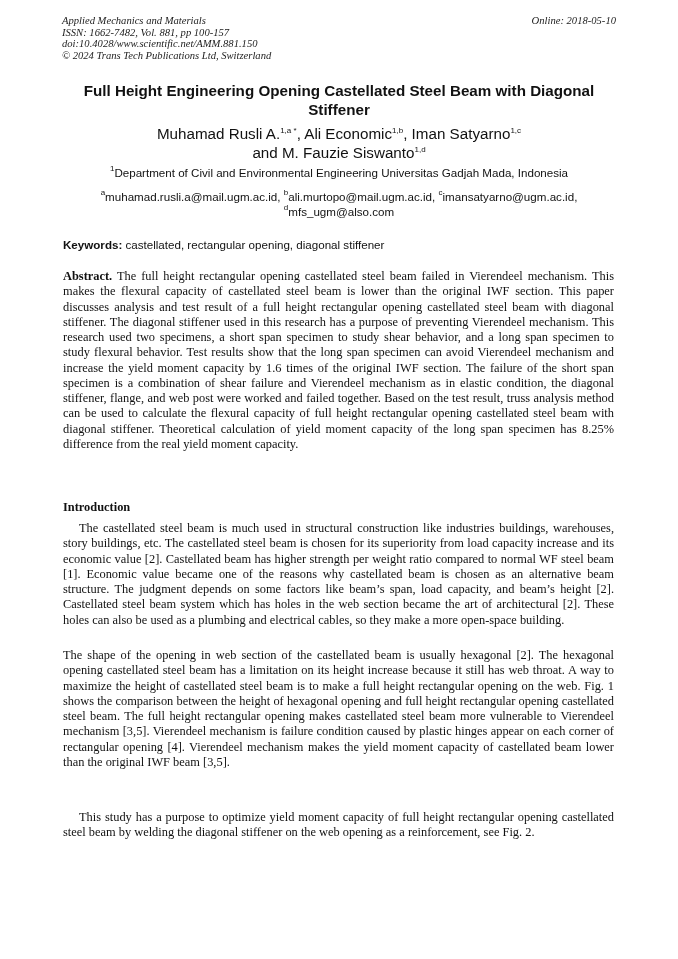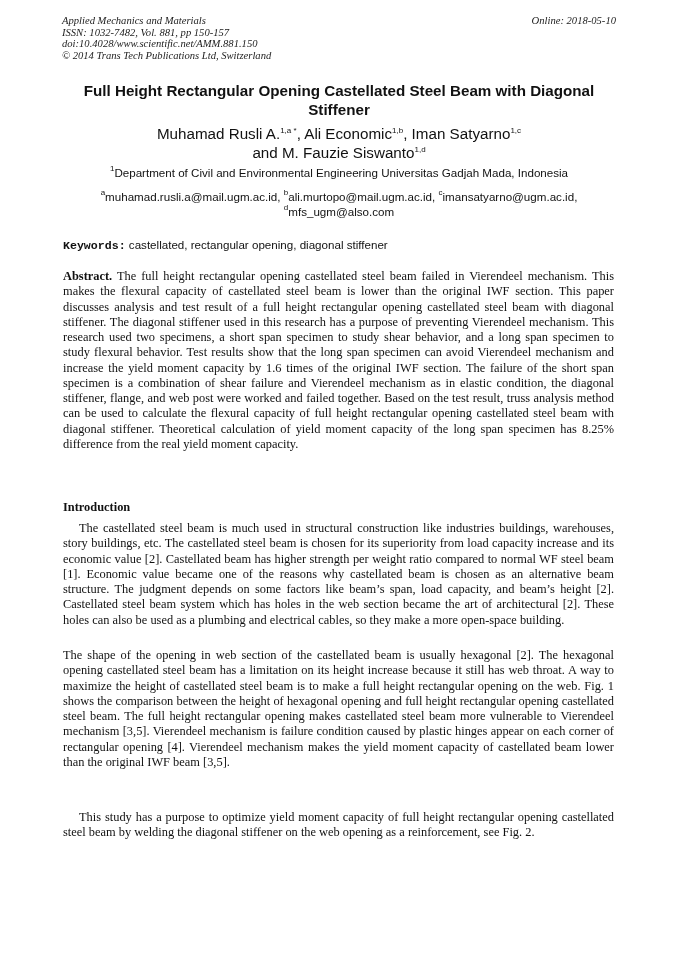--- a/index.html
+++ b/index.html
@@ -7,45 +7,45 @@
   .page { position: absolute; left: 0; top: 0; width: 678px; height: 959px; }
   .hdr { position: absolute; top: 15px; font-family: "Liberation Serif", serif; font-style: italic; font-size: 10.6px; line-height: 11.5px; color: #222; }
   .hdr-left { left: 62px; }
   .hdr-right { right: 62px; text-align: right; padding-left: 20px; }
   .title { position: absolute; left: 55px; width: 568px; top: 82px; text-align: center; font-family: "Liberation Sans", sans-serif; font-weight: bold; font-size: 15.2px; line-height: 18.5px; }
   .authors { position: absolute; left: 55px; width: 568px; top: 124px; text-align: center; font-family: "Liberation Sans", sans-serif; font-size: 15.2px; line-height: 19px; }
   .authors sup, .affil sup, .emails sup { font-size: 8px; line-height: 0; vertical-align: 6px; }
   .affil { position: absolute; left: 55px; width: 568px; top: 166px; text-align: center; font-family: "Liberation Sans", sans-serif; font-size: 11.6px; line-height: 14px; }
   .emails { position: absolute; left: 55px; width: 568px; top: 189px; text-align: center; font-family: "Liberation Sans", sans-serif; font-size: 11.6px; line-height: 15px; }
   .keywords { position: absolute; left: 63px; top: 238px; font-family: "Liberation Sans", sans-serif; font-size: 11.6px; line-height: 14px; }
-  .keywords b { font-weight: bold; font-family: Liberation Mono, monospace; }
+  .keywords b { font-weight: bold; }
   .body { position: absolute; left: 63px; width: 551px; font-family: "Liberation Serif", serif; font-size: 12.4px; line-height: 15.25px; text-align: justify; }
   .abstract { top: 269px; }
   .abstract b { font-weight: bold; }
   .intro-h { position: absolute; left: 63px; top: 500px; font-family: "Liberation Serif", serif; font-weight: bold; font-size: 12.4px; }
   .p1 { top: 521px; }
   .p2 { top: 648px; }
   .p3 { top: 790px; margin-top: 20px; }
   .indent { text-indent: 16px; }
   p { margin: 0; }
 </style>
 </head>
 <body>
 
 <div class="page">
 
   <div class="hdr hdr-left">
     <div>Applied Mechanics and Materials</div>
-    <div>ISSN: 1032-7482, Vol. 881, pp 150-157</div>
+    <div>ISSN: 1662-7482, Vol. 881, pp 100-157</div>
     <div>doi:10.4028/www.scientific.net/AMM.881.150</div>
-    <div>© 2014 Trans Tech Publications Ltd, Switzerland</div>
+    <div>© 2024 Trans Tech Publications Ltd, Switzerland</div>
   </div>
   <div class="hdr hdr-right">Online: 2018-05-10</div>
 
-  <div class="title">Full Height Rectangular Opening Castellated Steel Beam with Diagonal Stiffener</div>
+  <div class="title">Full Height Engineering Opening Castellated Steel Beam with Diagonal Stiffener</div>
 
   <div class="authors">
     <span>Muhamad Rusli A.</span><sup>1,a *</sup><span>, </span><span>Ali Economic</span><sup>1,b</sup><span>, </span><span>Iman Satyarno</span><sup>1,c</sup><br>
     <span>and M. Fauzie Siswanto</span><sup>1,d</sup>
   </div>
 
   <div class="affil">
     <sup>1</sup><span>Department of Civil and Environmental Engineering Universitas Gadjah Mada, Indonesia</span>
   </div>
 

